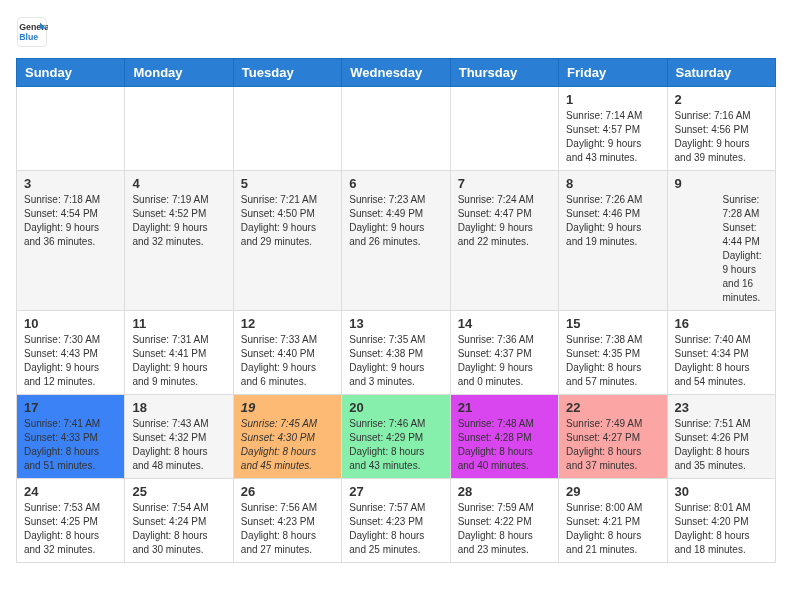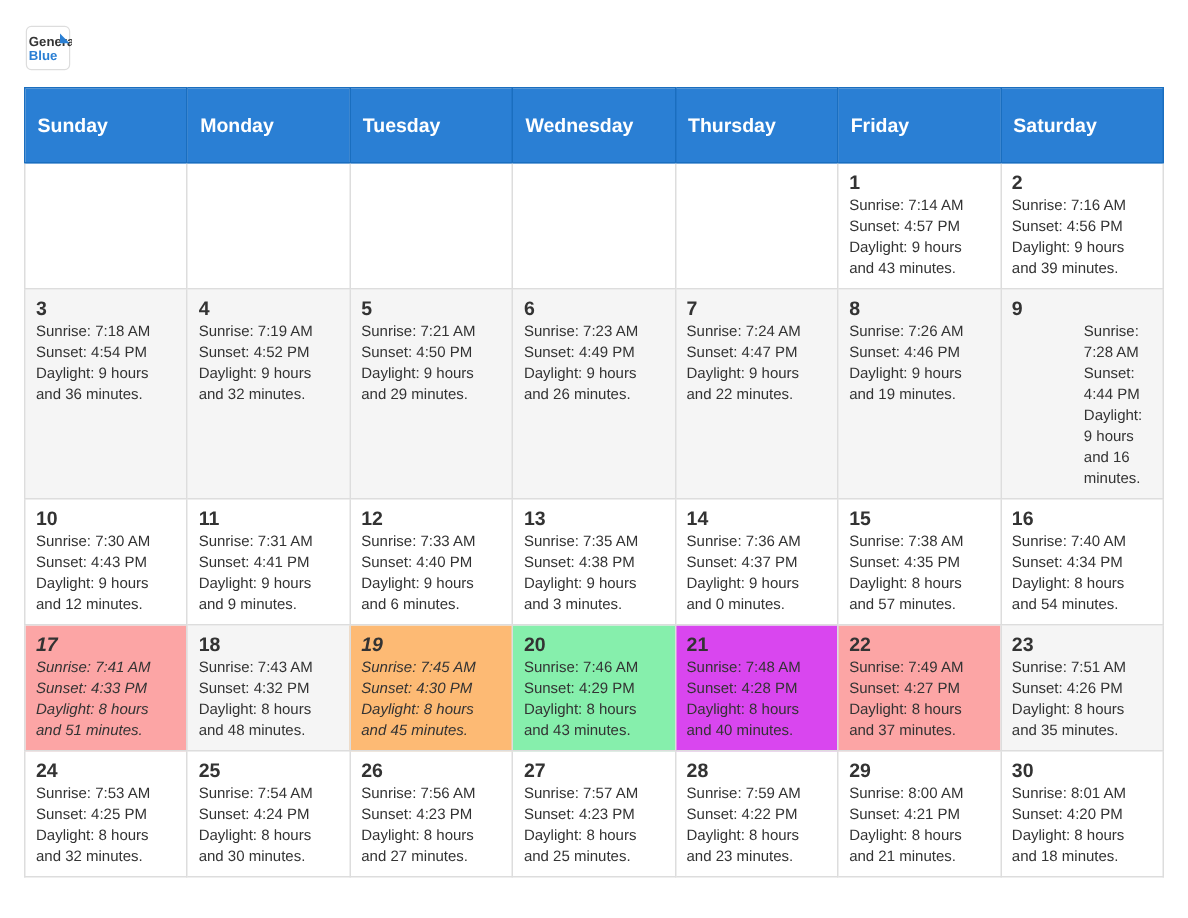--- a/index.html
+++ b/index.html
@@ -40,21 +40,21 @@
     .calendar {
       width: 100%;
       border-collapse: collapse;
       border: 1px solid #ccc;
     }
     .calendar th {
       background-color: #2a7fd4;
       color: #fff;
       font-size: 13px;
       font-weight: bold;
-      padding: 17px 8px;
+      padding: 6px 8px;
       text-align: left;
       border: 1px solid #1a6ebf;
     }
     .calendar td {
       vertical-align: top;
       padding: 5px 7px;
       border: 1px solid #ddd;
       width: 108px;
       min-height: 80px;
       font-size: 11px;
@@ -227,21 +227,21 @@
         </td>
         <td>
           <span class="day-num">16</span>
           <div class="day-info" style="white-space: pre-line;">Sunrise: 7:40 AM
 Sunset: 4:34 PM
 Daylight: 8 hours
 and 54 minutes.</div>
         </td>
       </tr>
       <tr>
-        <td style="background-color: #fca5a5; font-style: italic;">
+        <td style="background-color: #3b82f6;">
           <span class="day-num">17</span>
           <div class="day-info" style="white-space: pre-line;">Sunrise: 7:41 AM
 Sunset: 4:33 PM
 Daylight: 8 hours
 and 51 minutes.</div>
         </td>
         <td style="background-color: rgb(245, 245, 245);">
           <span class="day-num">18</span>
           <div class="day-info" style="white-space: pre-line;">Sunrise: 7:43 AM
 Sunset: 4:32 PM

